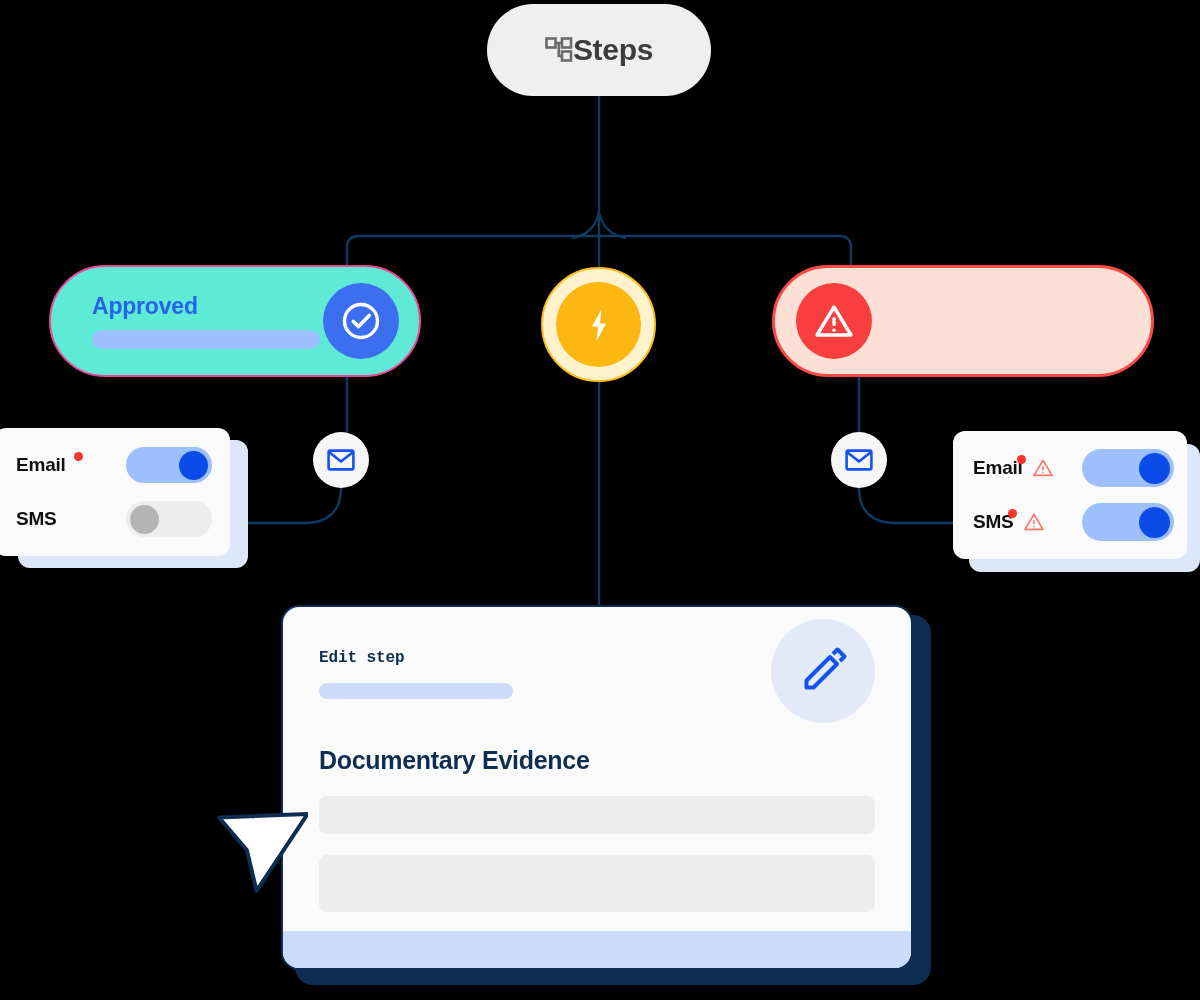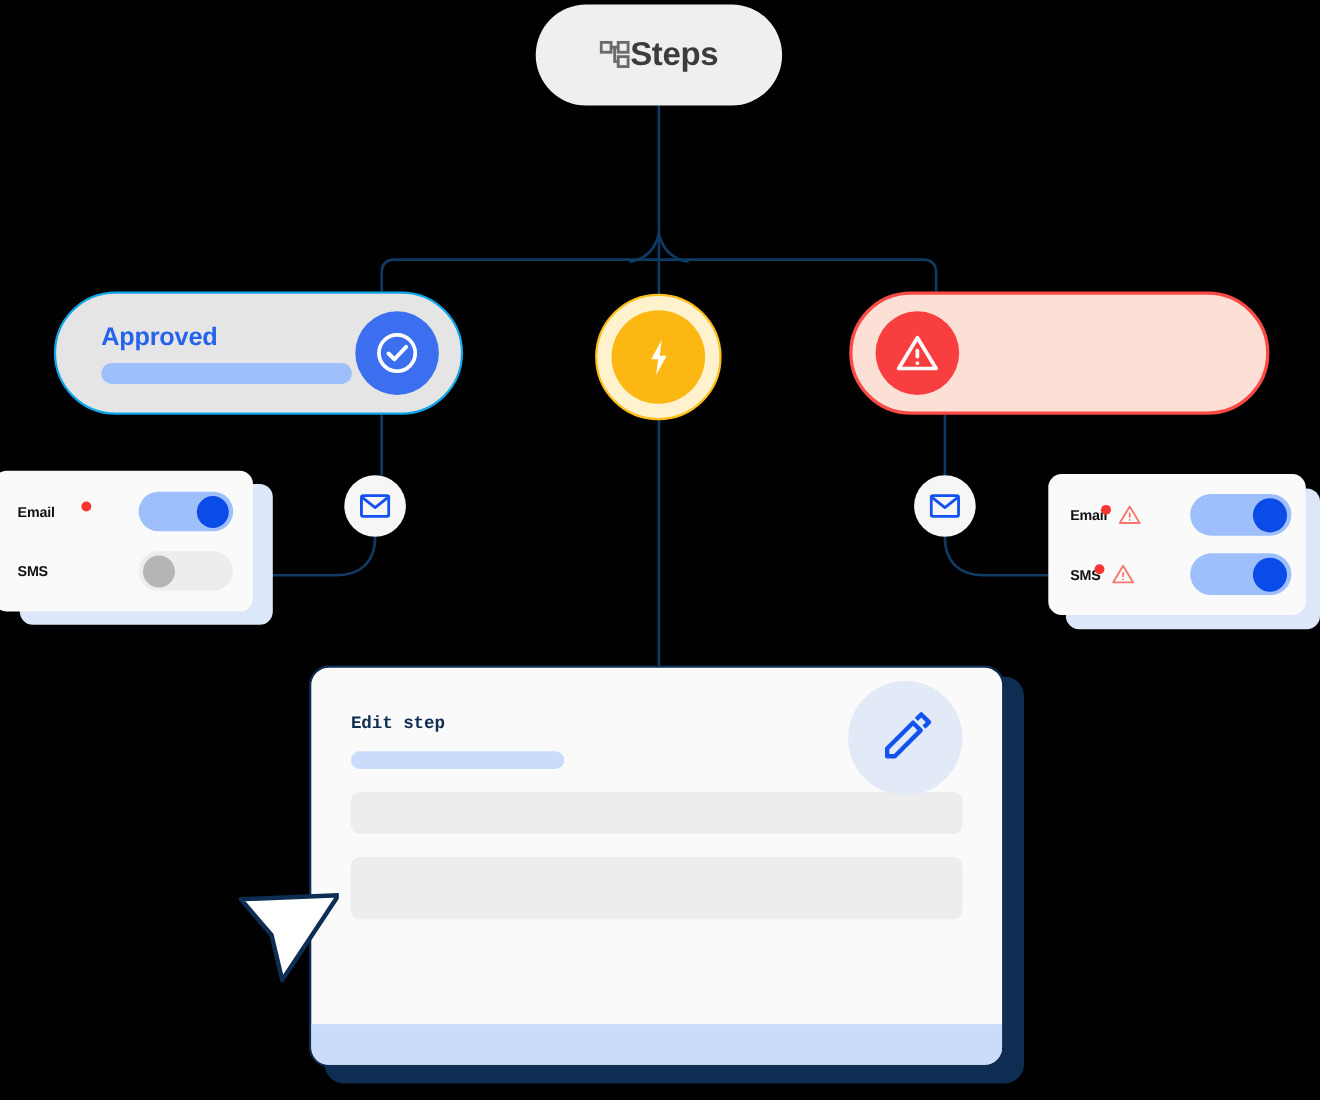--- a/index.html
+++ b/index.html
@@ -41,22 +41,22 @@
     font-size: 30px;
     font-weight: bold;
     color: #3C3C3C;
     letter-spacing: -0.3px;
   }
 
   
   #approved-card {
     left: 49px; top: 265px;
     width: 372px; height: 112px;
-    background: #e5e5e5;
-    border: 2px solid #0ea5e9;
+    background: #5eead4;
+    border: 2px solid #ec4899;
     border-radius: 56px;
     box-sizing: border-box;
     display: flex;
     align-items: center;
     justify-content: space-between;
   }
   #approved-card .body {
     padding-left: 41px;
     flex: 1;
   }
@@ -164,21 +164,21 @@
     border-radius: 12px;
     display: flex;
     flex-direction: column;
     justify-content: center;
   }
   .notif-row {
     display: flex;
     align-items: center;
   }
   .notif-label {
-    font-size: 13px;
+    font-size: 19px;
     font-weight: bold;
     color: #101010;
     letter-spacing: -0.2px;
     position: relative;
     white-space: nowrap;
   }
   .reddot {
     position: absolute;
     width: 9px; height: 9px;
     border-radius: 50%;
@@ -441,20 +441,21 @@
             <g fill="none" stroke="#1452F0" stroke-width="4" stroke-linejoin="round">
               <path d="M9.5,42.5 L9.5,35.5 L33,12 L40,19 L16.5,42.5 Z"></path>
               <path d="M36,9 L40.5,4.5 L47.5,11.5 L43,16"></path>
             </g>
           </svg>
         </span>
       </div>
 
       <div class="eyebrow">Edit step</div>
       <div class="subbar"></div>
+      <div class="heading">Documentary Evidence</div>
       <div class="ph ph1"></div>
       <div class="ph ph2"></div>
     </div>
     <div class="footer-strip"></div>
   </div>
 
   <div class="abs" id="cursor">
     <svg width="112" height="112" viewBox="0 0 112 112" xmlns="http://www.w3.org/2000/svg">
       <path d="M18,36 L104,14 L70,100 L52,62 Z" fill="#FFFFFF" stroke="#0E2D52" stroke-width="4" stroke-linejoin="round" stroke-linecap="round" transform="rotate(12 56 56)"></path>
     </svg>

